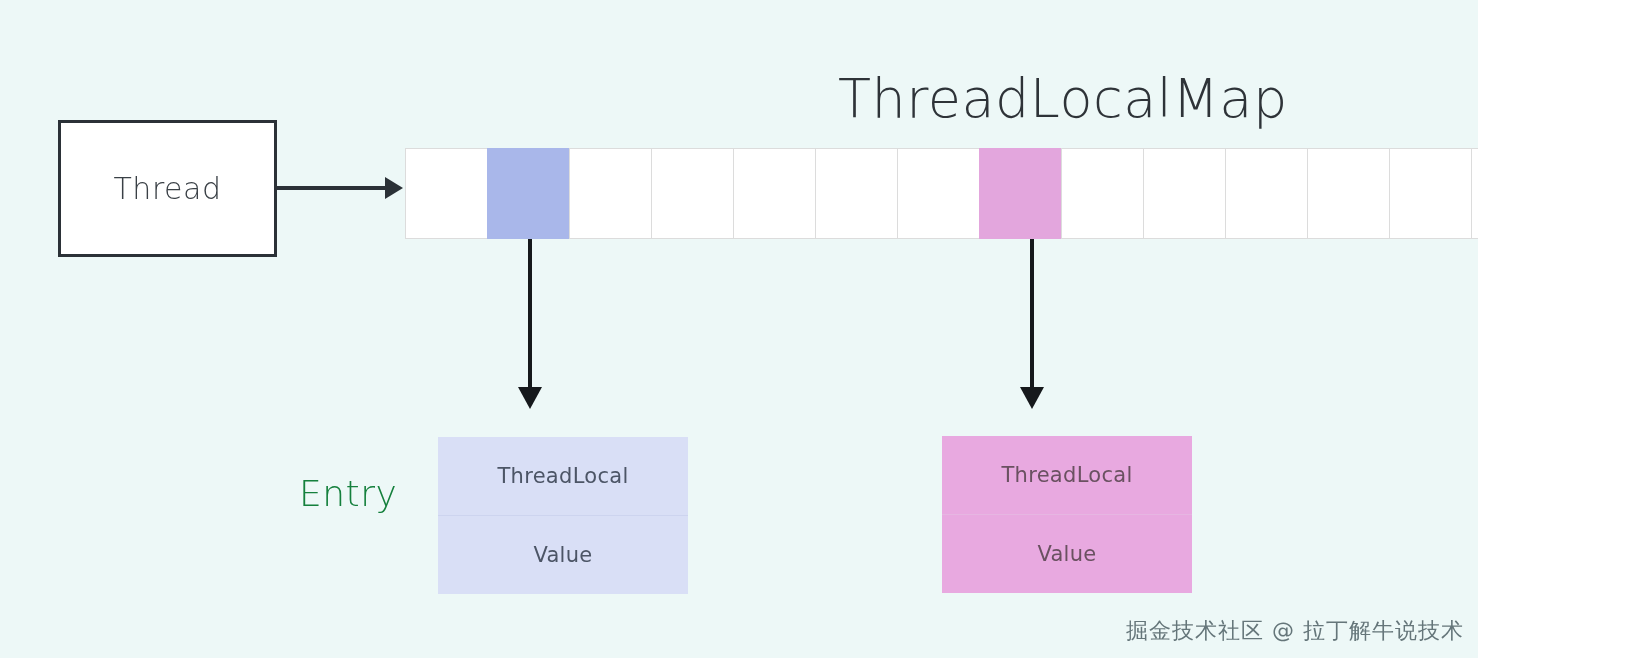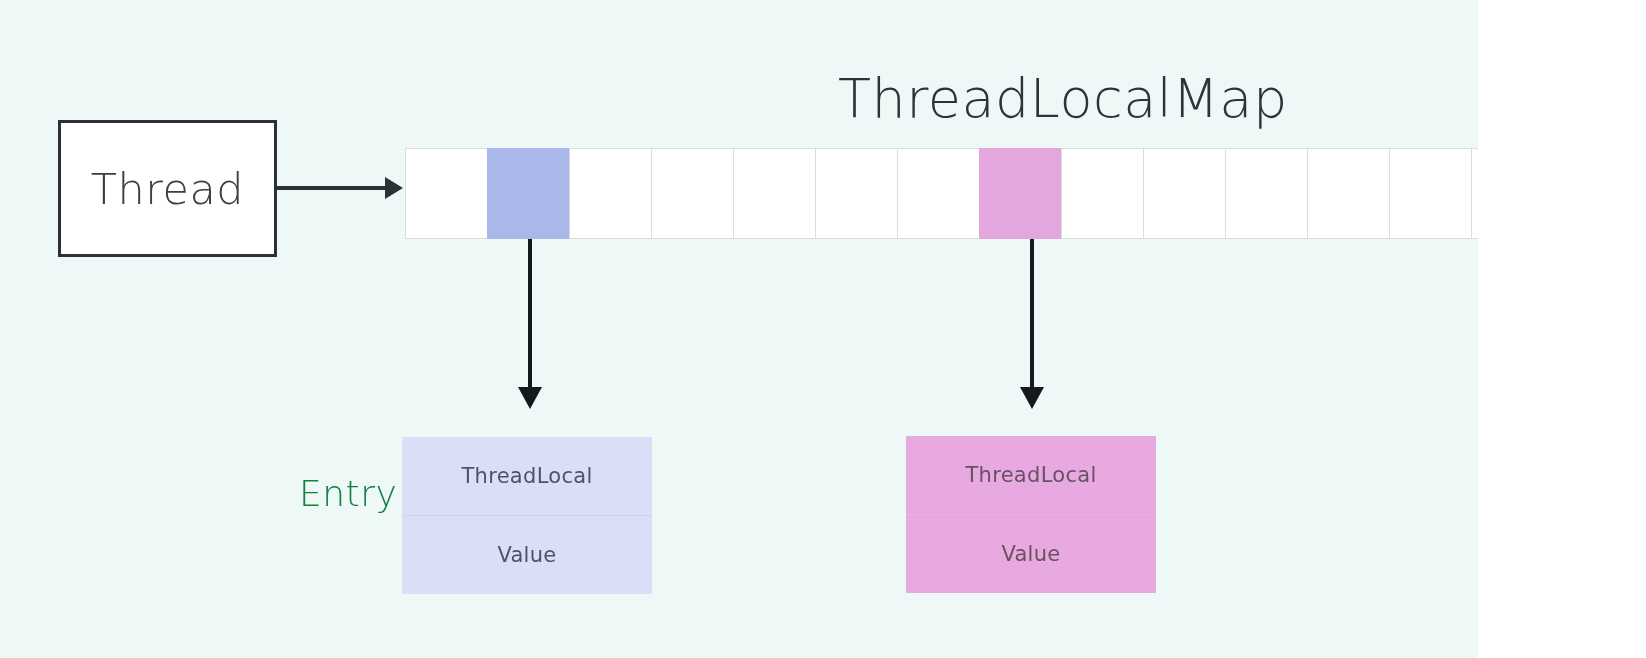--- a/index.html
+++ b/index.html
@@ -37,21 +37,21 @@
     width: 219px;
     height: 137px;
     background: #ffffff;
     border: 3px solid #2b3137;
     box-sizing: border-box;
     display: flex;
     align-items: center;
     justify-content: center;
   }
   #thread-box .label {
-    font-size: 43px;
+    font-size: 30px;
     font-weight: 300;
     color: #3a4046;
     letter-spacing: 0.5px;
   }
 
   
   .h-arrow-line {
     position: absolute;
     height: 4px;
     background: #2b3137;
@@ -101,20 +101,21 @@
   }
 
   
   .entry-box {
     position: absolute;
     width: 250px;
     height: 157px;
     box-sizing: border-box;
     display: flex;
     flex-direction: column;
+    margin-left: 36px;
   }
   .entry-box .cell {
     flex: 1 1 50%;
     display: flex;
     align-items: center;
     justify-content: center;
     font-size: 21px;
     letter-spacing: 0.3px;
   }
   .entry-box .cell.top { border-bottom: 1px solid rgba(255,255,255,0.75); }
@@ -193,14 +194,15 @@
   <div id="entry-blue" class="entry-box">
     <div class="cell top">ThreadLocal</div>
     <div class="cell">Value</div>
   </div>
 
   <div id="entry-pink" class="entry-box">
     <div class="cell top">ThreadLocal</div>
     <div class="cell">Value</div>
   </div>
 
+  <div id="watermark">掘金技术社区 @ 拉丁解牛说技术</div>
 
 </div>
 
 </body></html>

